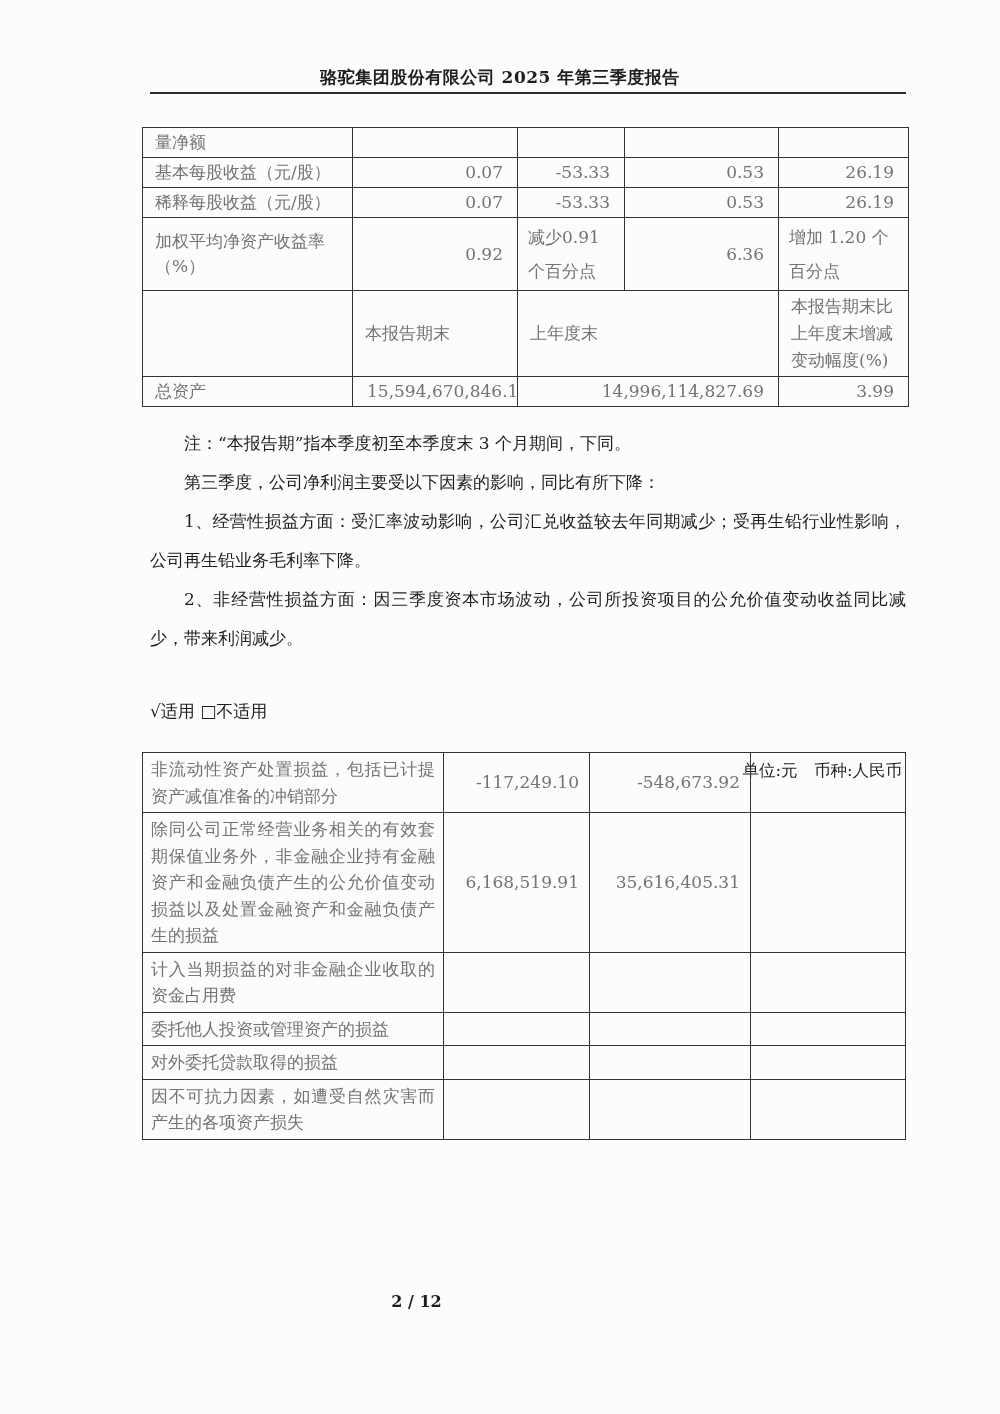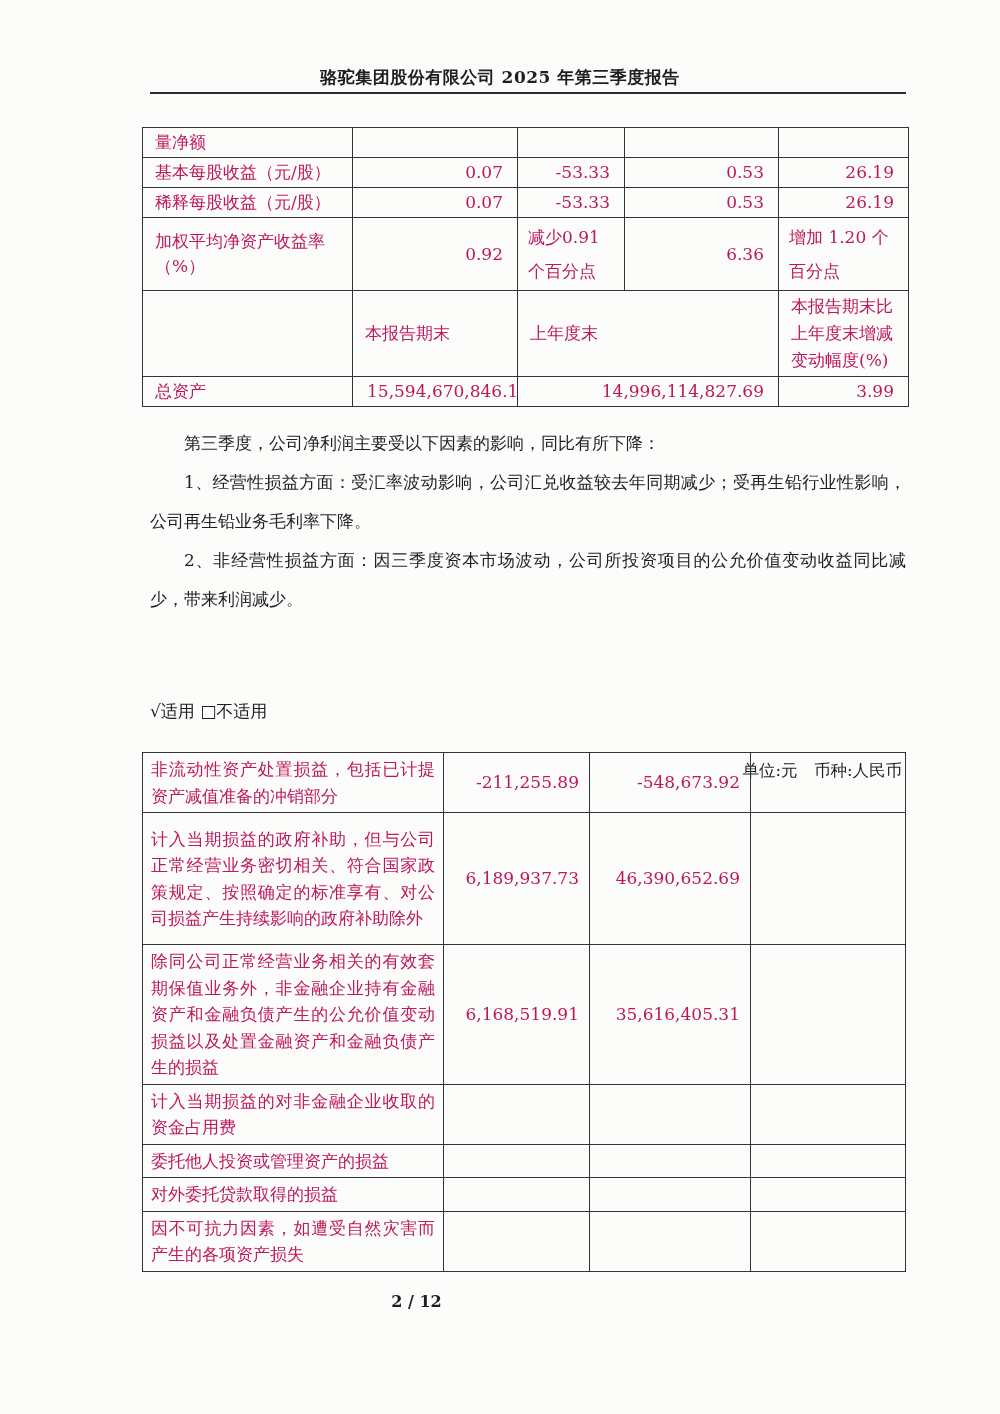--- a/index.html
+++ b/index.html
@@ -16,21 +16,21 @@
     position:absolute; top:66px; left:0; width:1000px;
     text-align:center; font-weight:bold; font-size:17px;
     letter-spacing:0.5px;
   }
   .header-rule {
     position:absolute; top:92px; left:150px; width:756px;
     border-top:2px solid #2c2c2c;
   }
   table.tbl {
     position:absolute; border-collapse:collapse; table-layout:fixed;
-    font-size:17px; color:#be185d;
+    font-size:17px; color:#737373;
   }
   table.tbl td { border:1px solid #333; vertical-align:middle; overflow:hidden; }
   .main-tbl { top:127px; left:142px; width:766px; }
   .nr-tbl   { top:752px; left:142px; width:763px; }
   td.lbl { text-align:left;  padding:2px 12px; line-height:25px; }
   td.num { text-align:right; padding:2px 14px; line-height:25px; }
   td.wrapnum { padding:2px 10px; line-height:34px; }
   td.hdr { padding:2px 12px; line-height:27px; }
   .nr-tbl td.lbl { padding:3px 8px; text-align:justify; line-height:26.5px; }
   .nr-tbl td.num { padding:2px 10px; }
@@ -112,46 +112,41 @@
     <tr style="height:28px">
       <td class="lbl">总资产</td>
       <td class="num">15,594,670,846.14</td>
       <td class="num" colspan="2">14,996,114,827.69</td>
       <td class="num">3.99</td>
     </tr>
   </tbody>
     </table>
 
   <div class="notes">
+    <p>注：“本报告期”指本季度初至本季度末 3 个月期间，下同。</p>
     <p>第三季度，公司净利润主要受以下因素的影响，同比有所下降：</p>
     <p>1、经营性损益方面：受汇率波动影响，公司汇兑收益较去年同期减少；受再生铅行业性影响，公司再生铅业务毛利率下降。</p>
     <p>2、非经营性损益方面：因三季度资本市场波动，公司所投资项目的公允价值变动收益同比减少，带来利润减少。</p>
   </div>
 
   <div class="applicable">√适用 □不适用</div>
   <div class="unit-note">单位:元　币种:人民币</div>
 
   <table class="tbl nr-tbl">
     <colgroup>
       <col style="width:301px">
         <col style="width:146px">
         <col style="width:161px">
         <col style="width:155px">
     </colgroup>
     <tbody>
     <tr style="height:56px">
       <td class="lbl">非流动性资产处置损益，包括已计提资产减值准备的冲销部分</td>
-      <td class="num">-211,255.89</td>
+      <td class="num">-117,249.10</td>
       <td class="num">-548,673.92</td>
-      <td class="num"></td>
-    </tr>
-    <tr style="height:132px">
-      <td class="lbl">计入当期损益的政府补助，但与公司正常经营业务密切相关、符合国家政策规定、按照确定的标准享有、对公司损益产生持续影响的政府补助除外</td>
-      <td class="num">6,189,937.73</td>
-      <td class="num">46,390,652.69</td>
       <td class="num"></td>
     </tr>
     <tr style="height:132px">
       <td class="lbl">除同公司正常经营业务相关的有效套期保值业务外，非金融企业持有金融资产和金融负债产生的公允价值变动损益以及处置金融资产和金融负债产生的损益</td>
       <td class="num">6,168,519.91</td>
       <td class="num">35,616,405.31</td>
       <td class="num"></td>
     </tr>
     <tr style="height:56px">
       <td class="lbl">计入当期损益的对非金融企业收取的资金占用费</td>

